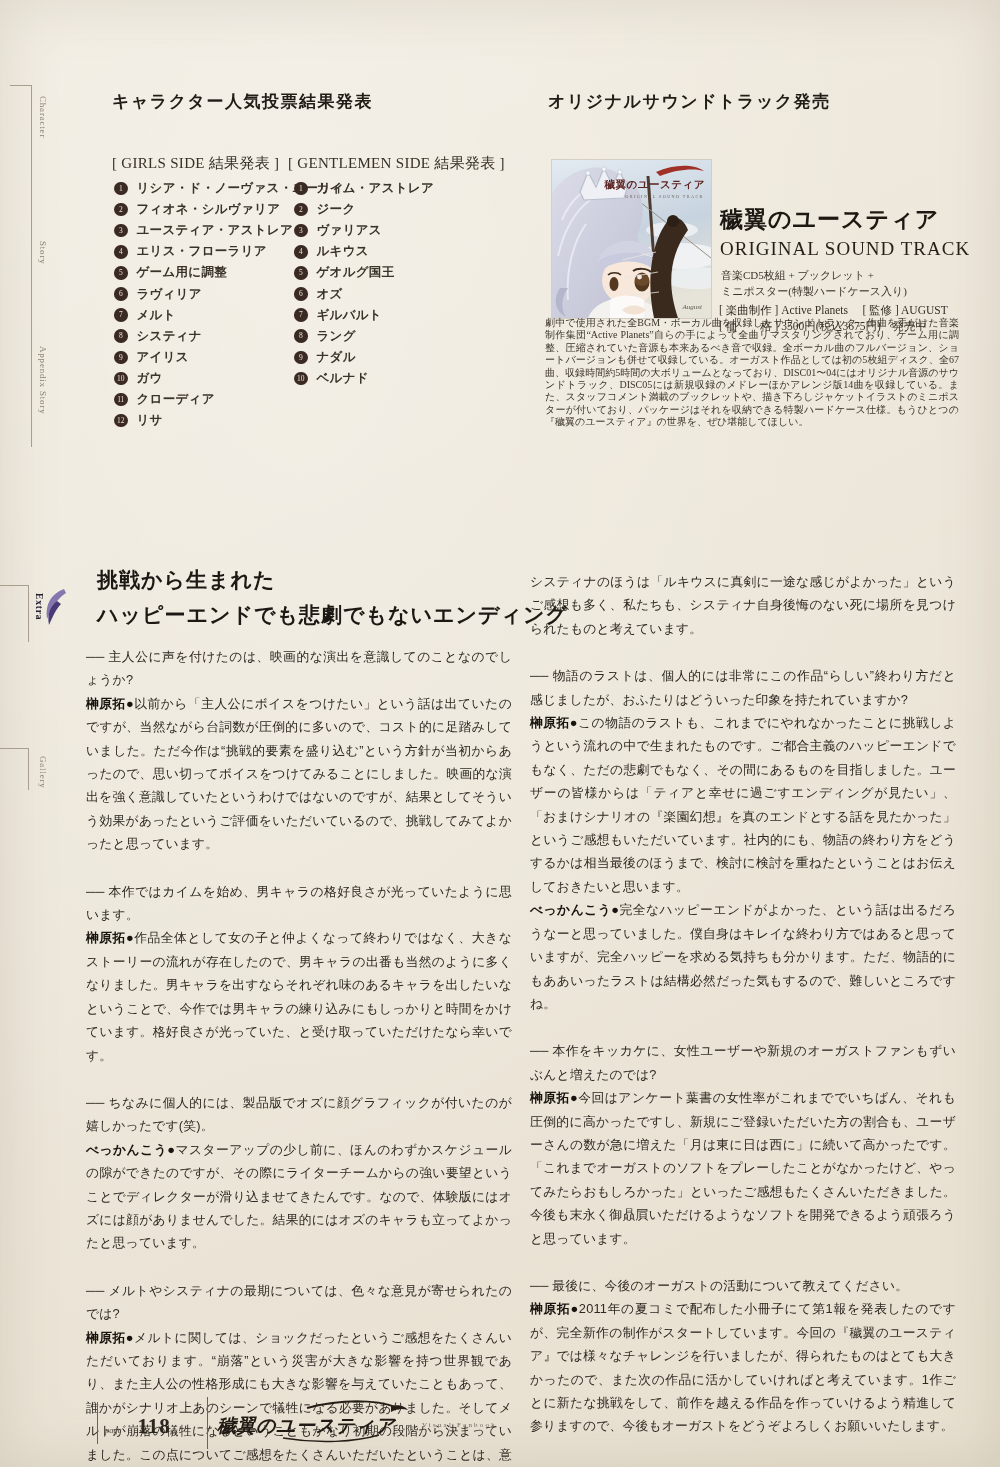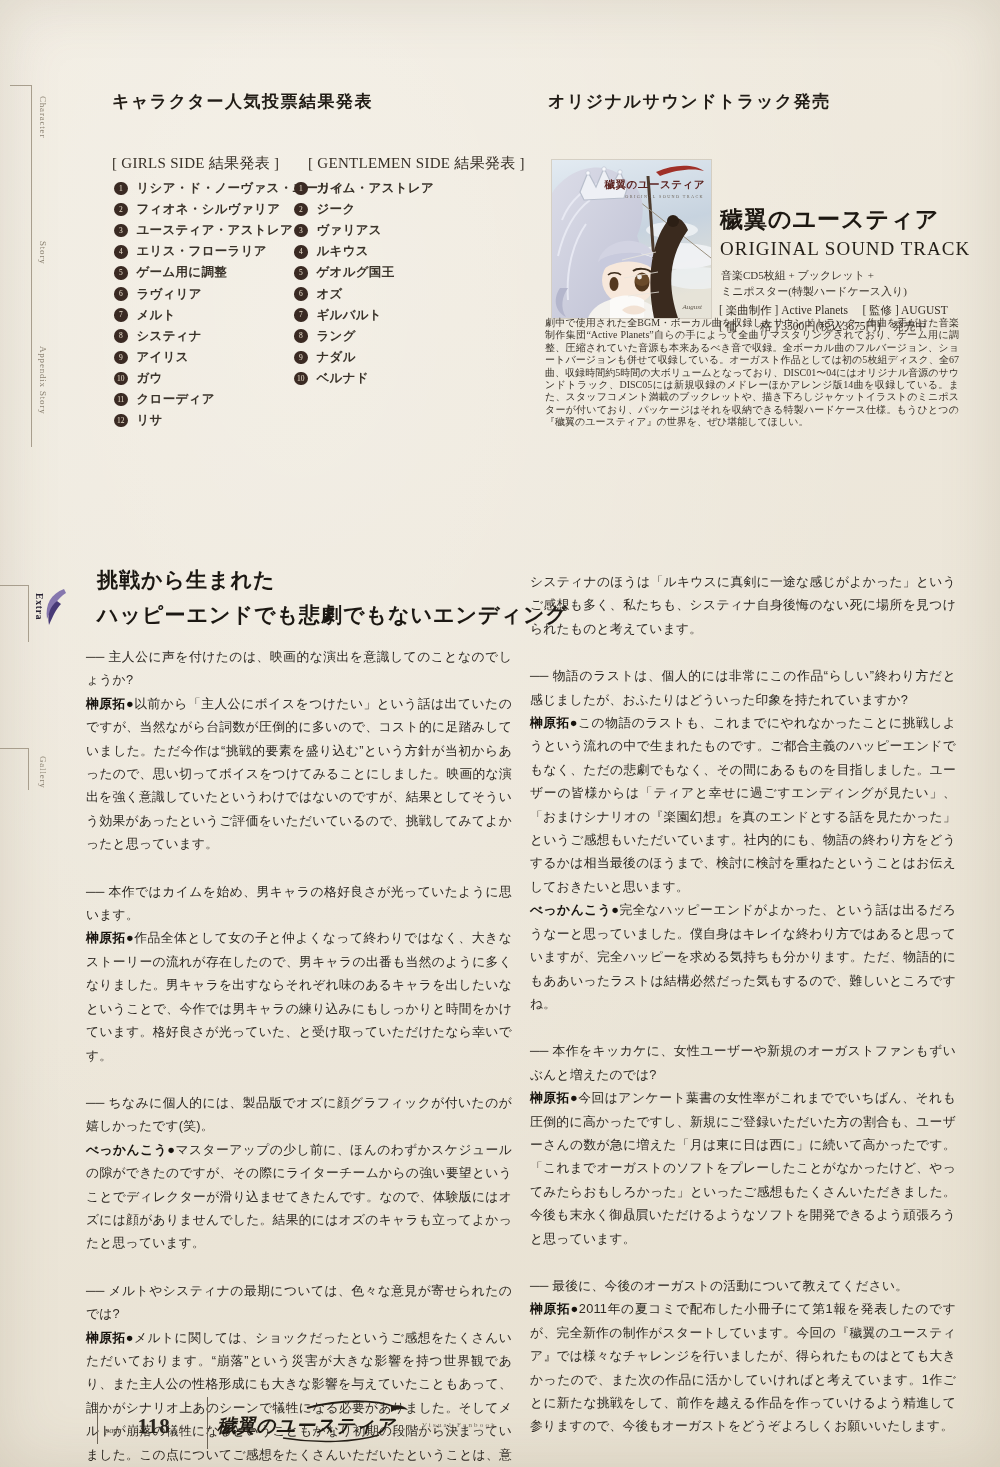--- a/index.html
+++ b/index.html
@@ -101,21 +101,21 @@
     <path d="M22 1 C 9 6, 3 16, 5 31 C 10 19, 16 10, 24 5 Z" fill="#7a6aa8" opacity=".9"></path>
     <path d="M15 13 C 8 19, 5 26, 7 37 C 11 28, 14 21, 19 16 Z" fill="#483a76"></path>
   </svg>
 
   <div class="rail-tick" style="left:0;top:748px;width:28px;"></div>
   <div class="rail-vline" style="left:28px;top:748px;height:42px;"></div>
   <div class="rail-tab" style="left:48px;top:756px;">Gallery</div>
 
   <div class="sec-heading" style="left:112px;top:90px;">キャラクター人気投票結果発表</div>
   <div class="poll-col-header" style="left:112px;top:154px;">[ GIRLS SIDE 結果発表 ]</div>
-  <div class="poll-col-header" style="left:276px;top:154px;padding-left:32px;">[ GENTLEMEN SIDE 結果発表 ]</div>
+  <div class="poll-col-header" style="left:288px;top:154px;">[ GENTLEMEN SIDE 結果発表 ]</div>
 
   <div class="rank-list" style="left:114px;top:178px;">
 
       <div class="rk">
         <span class="rkc">1</span>
         <span class="rkn">リシア・ド・ノーヴァス・ユーリィ</span>
       </div>
 
       <div class="rk">
         <span class="rkc">2</span>

